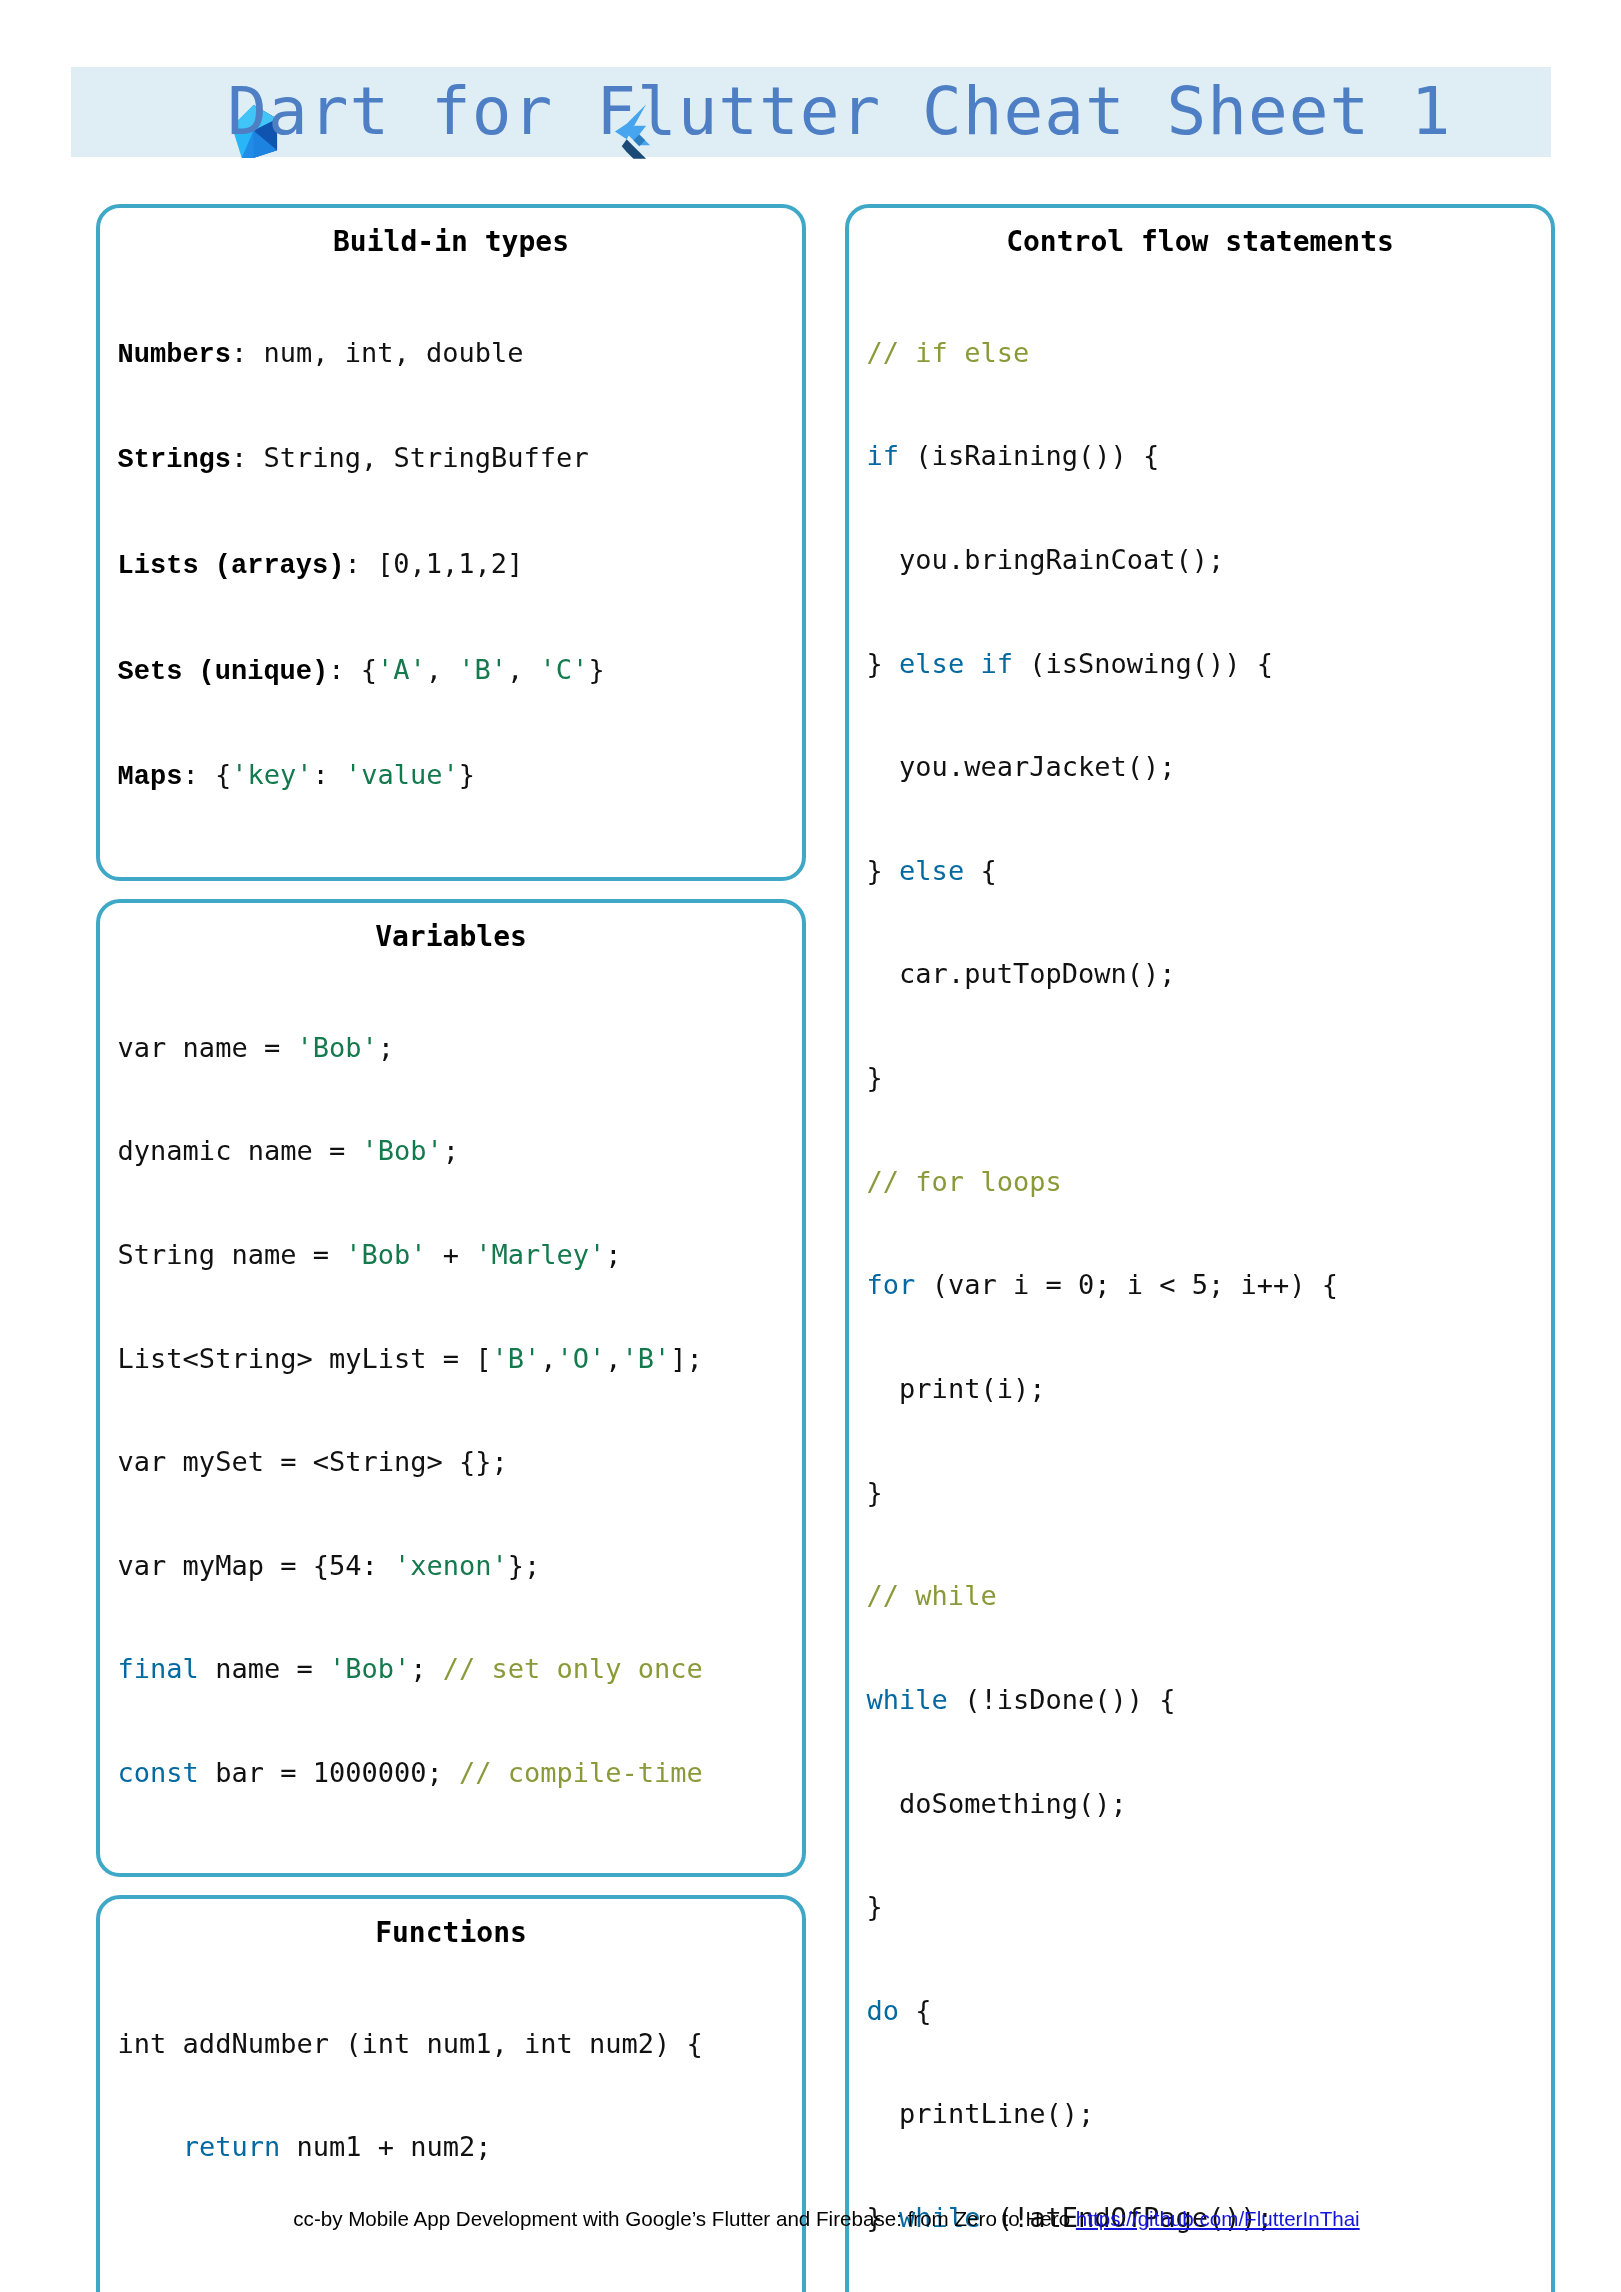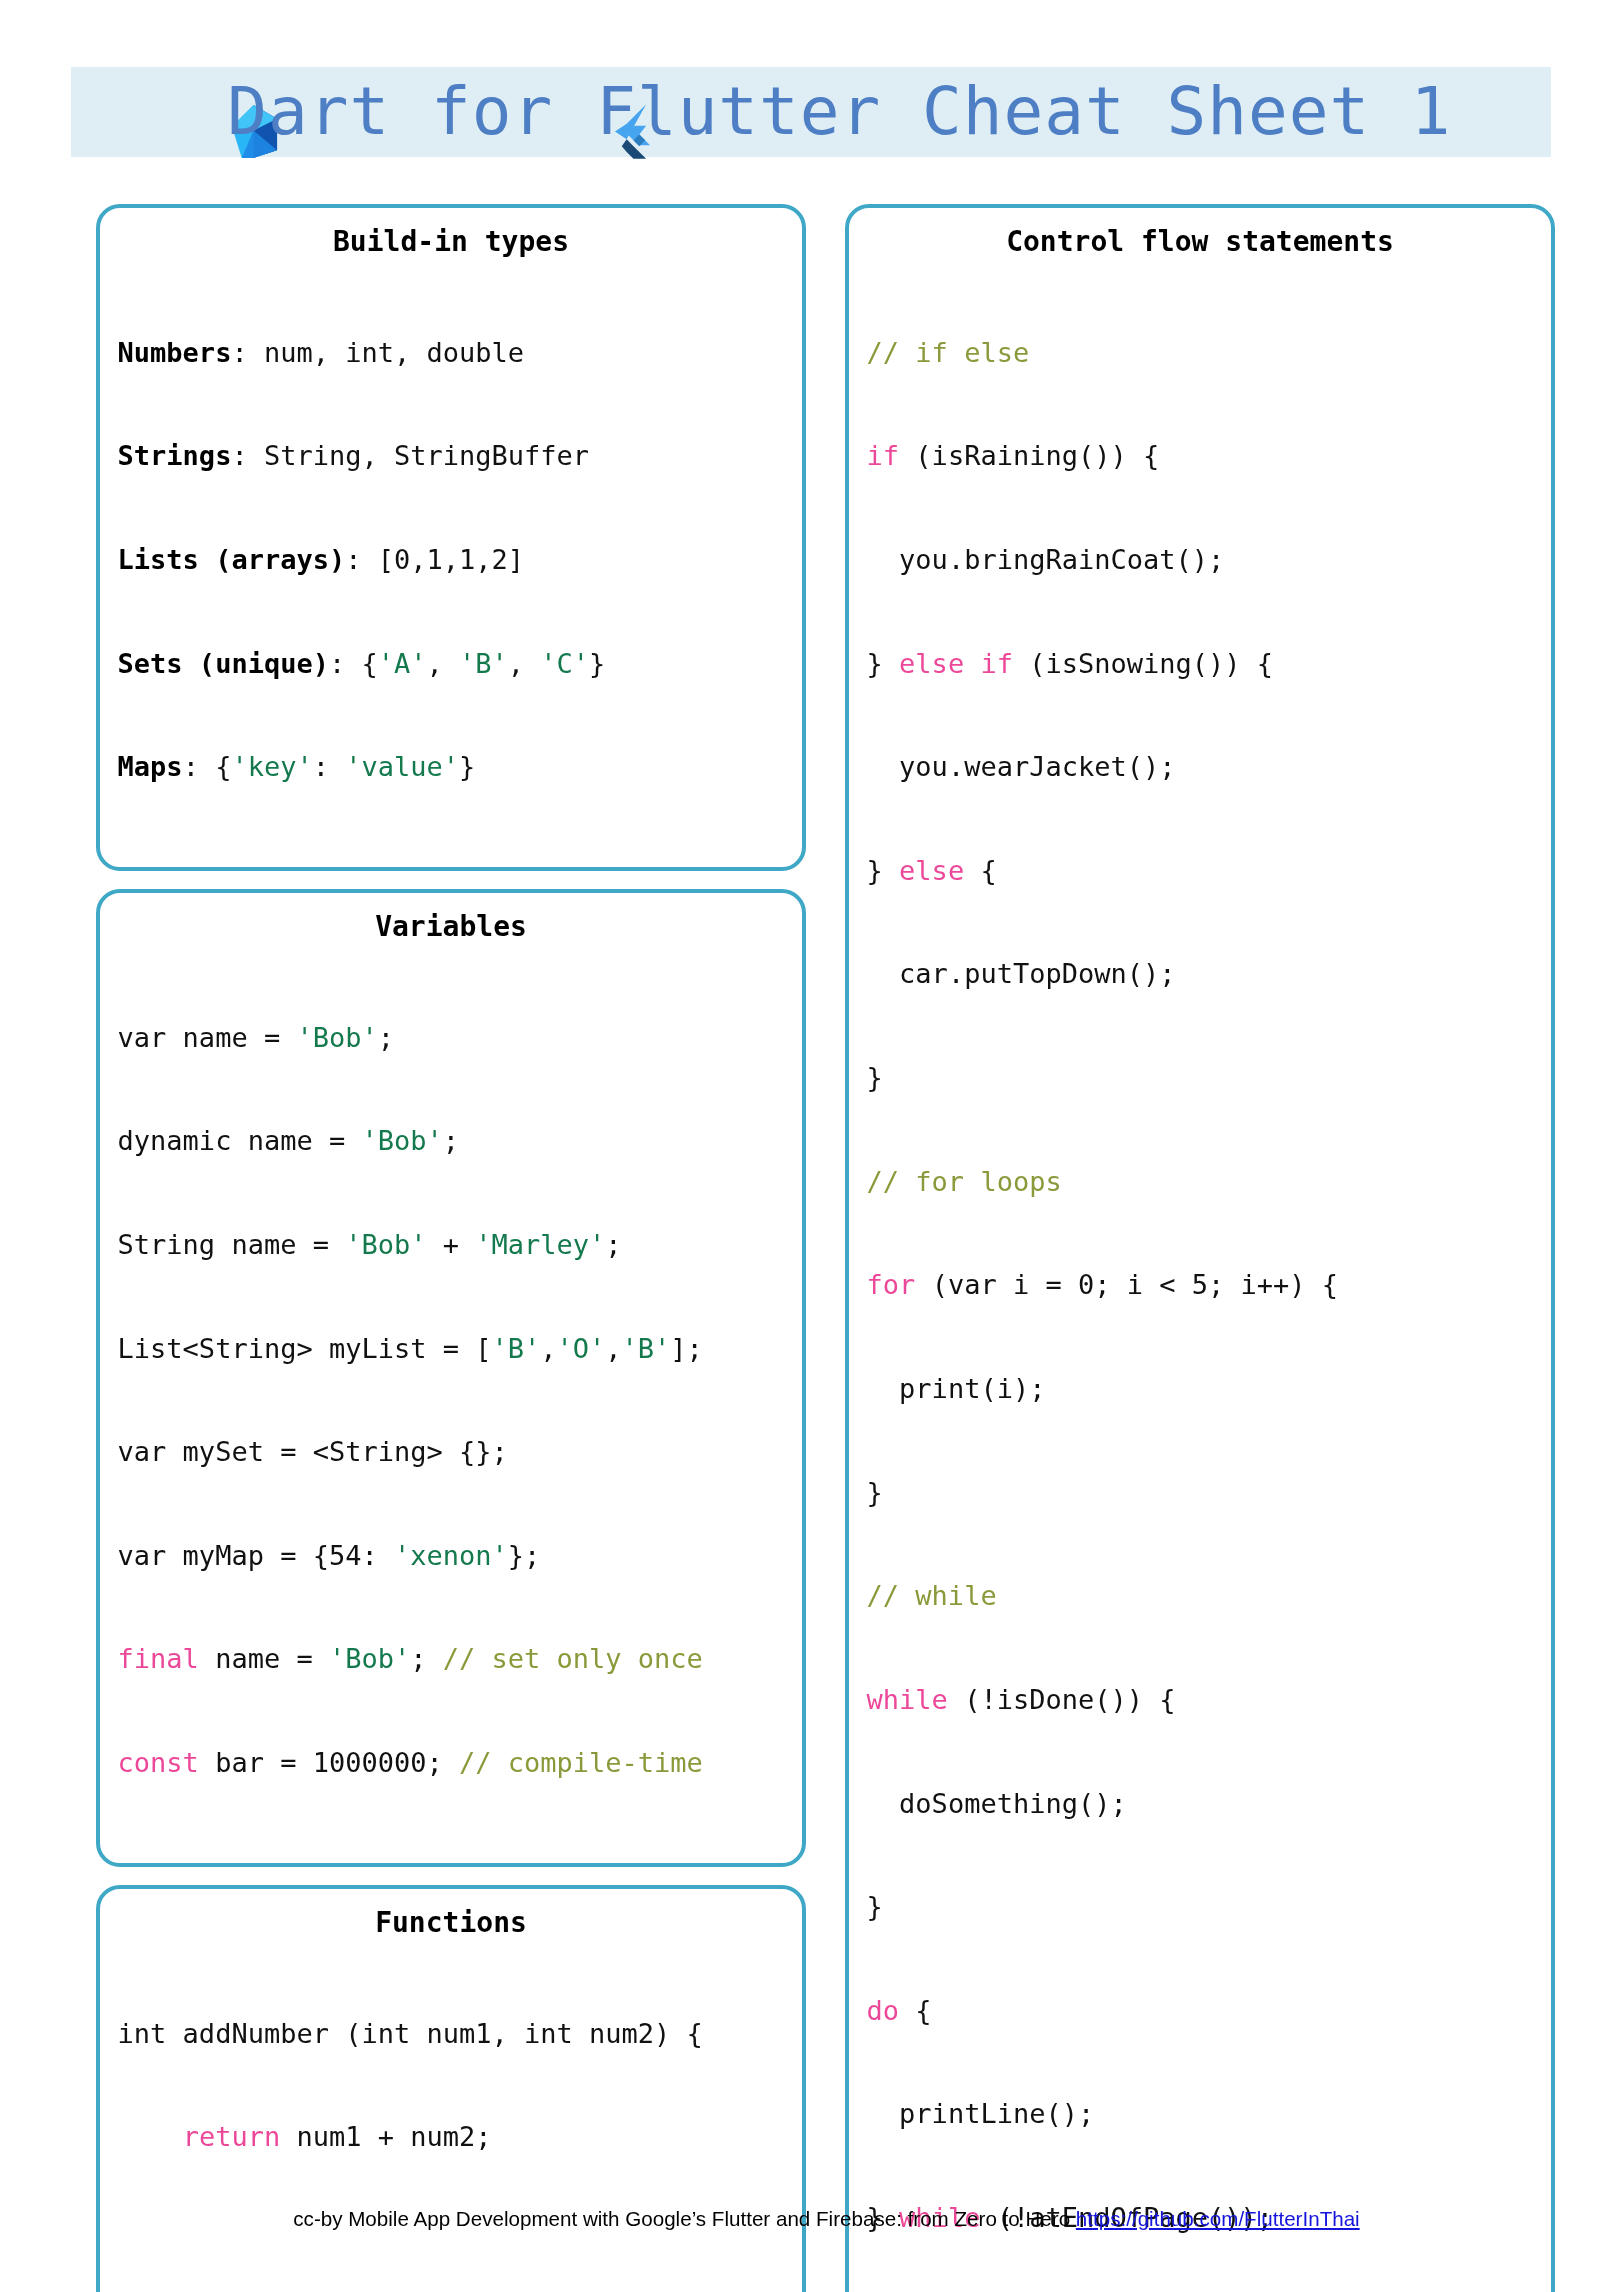--- a/index.html
+++ b/index.html
@@ -85,24 +85,24 @@
     font-family: "DejaVu Sans Mono", monospace;
     font-size: 27px;
     line-height: 1.28;
     color: #111111;
     white-space: pre-wrap;
     word-break: normal;
   }
   .code .ln { display: block; }
 
   
-  .kw      { color: #ec4899; }
+  .kw      { color: #0369a1; }
   .str     { color: #147a4e; }
   .cmt     { color: #8a9a3a; }
-  .lbl     { font-weight: bold; color: #000000; }
+  .lbl     { font-weight: bold; color: #000000; font-family: Liberation Mono, monospace; }
 
   
   .footer {
     position: absolute;
     left: 16px;
     top: 2207px;
     width: 1621px;
     text-align: center;
     font-family: "Liberation Sans", sans-serif;
     font-size: 20.6px;

